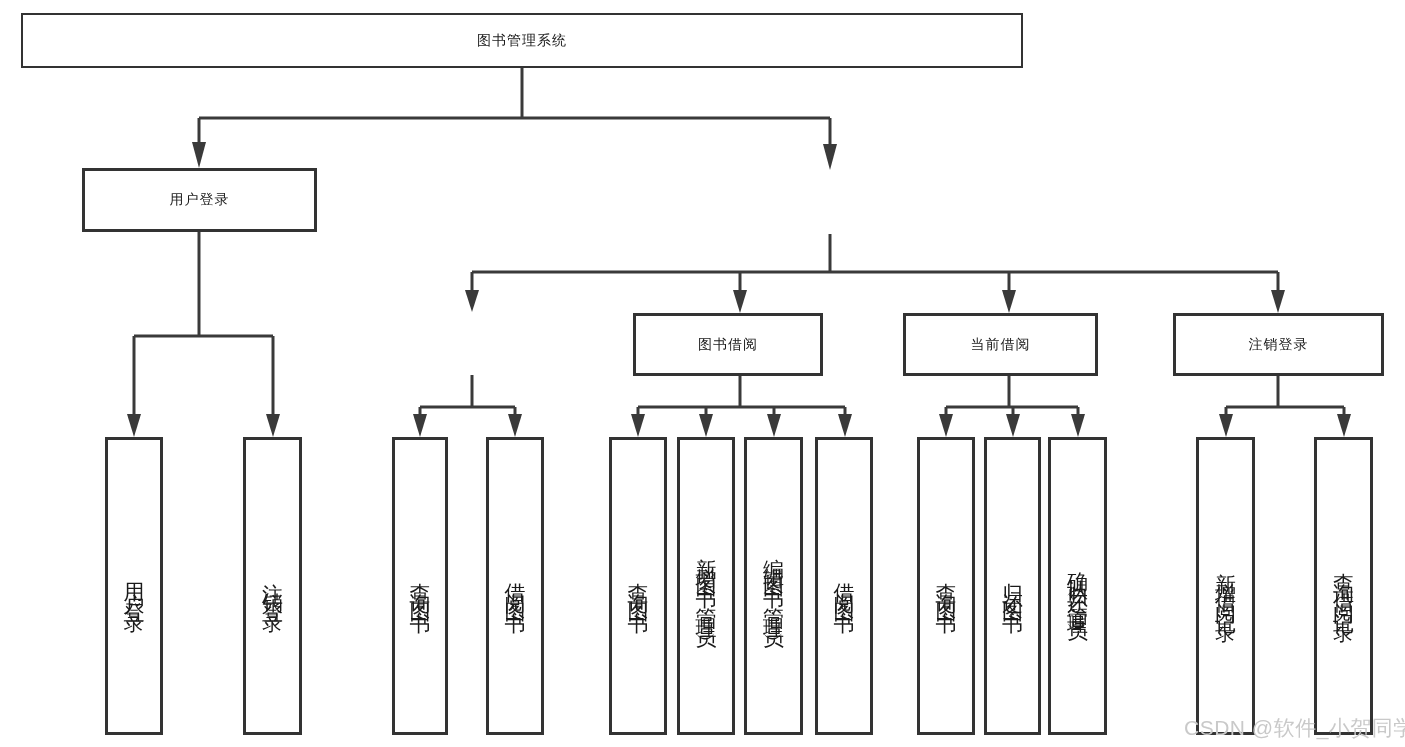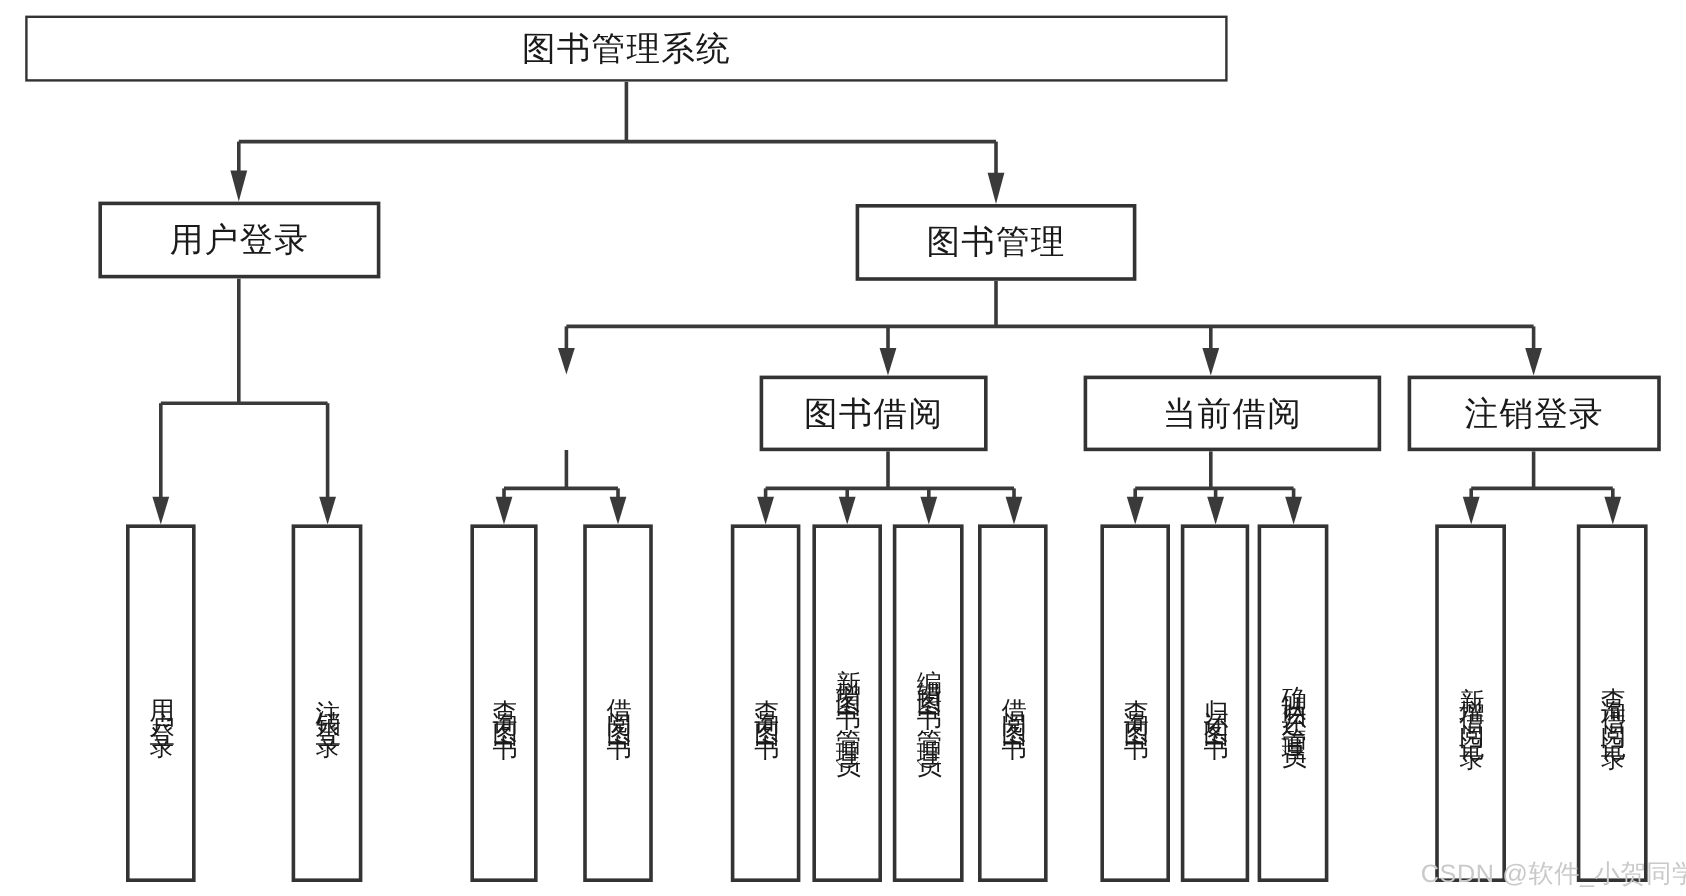--- a/index.html
+++ b/index.html
@@ -41,21 +41,21 @@
     box-sizing:border-box;
     border:3px solid var(--border-color);
     background:#ffffff;
     display:flex;
     align-items:center;
     justify-content:center;
     color:var(--text-color);
   }
   .box--root{border-width:2px;}
   .h-label{
-    font-size:28px;
+    font-size:14px;
     letter-spacing:1px;
     white-space:nowrap;
   }
   .v-label{
     writing-mode:vertical-rl;
     text-orientation:mixed;
     font-size:21px;
     letter-spacing:10px;
     white-space:nowrap;
   }
@@ -144,28 +144,25 @@
     </g>
   </svg>
 
   <div class="box box--root" style="left:21px;top:13px;width:1002px;height:55px">
     <span class="h-label">图书管理系统</span>
   </div>
 
   <div class="box" style="left:82px;top:168px;width:235px;height:64px">
     <span class="h-label">用户登录</span>
   </div>
-  <div class="box" style="left:713px;top:170px;width:234px;height:64px">
-    <span class="h-label">图书管理</span>
-  </div>
 
   <div class="box" style="left:633px;top:313px;width:190px;height:63px">
     <span class="h-label">图书借阅</span>
   </div>
-  <div class="box" style="left:903px;top:313px;width:248px;height:63px">
+  <div class="box" style="left:903px;top:313px;width:195px;height:63px">
     <span class="h-label">当前借阅</span>
   </div>
   <div class="box" style="left:1173px;top:313px;width:211px;height:63px">
     <span class="h-label">注销登录</span>
   </div>
 
   <div class="box" style="left:105px;top:437px;width:58px;height:298px">
     <span class="v-label">用户登录</span>
   </div>
   <div class="box" style="left:243px;top:437px;width:59px;height:298px">

